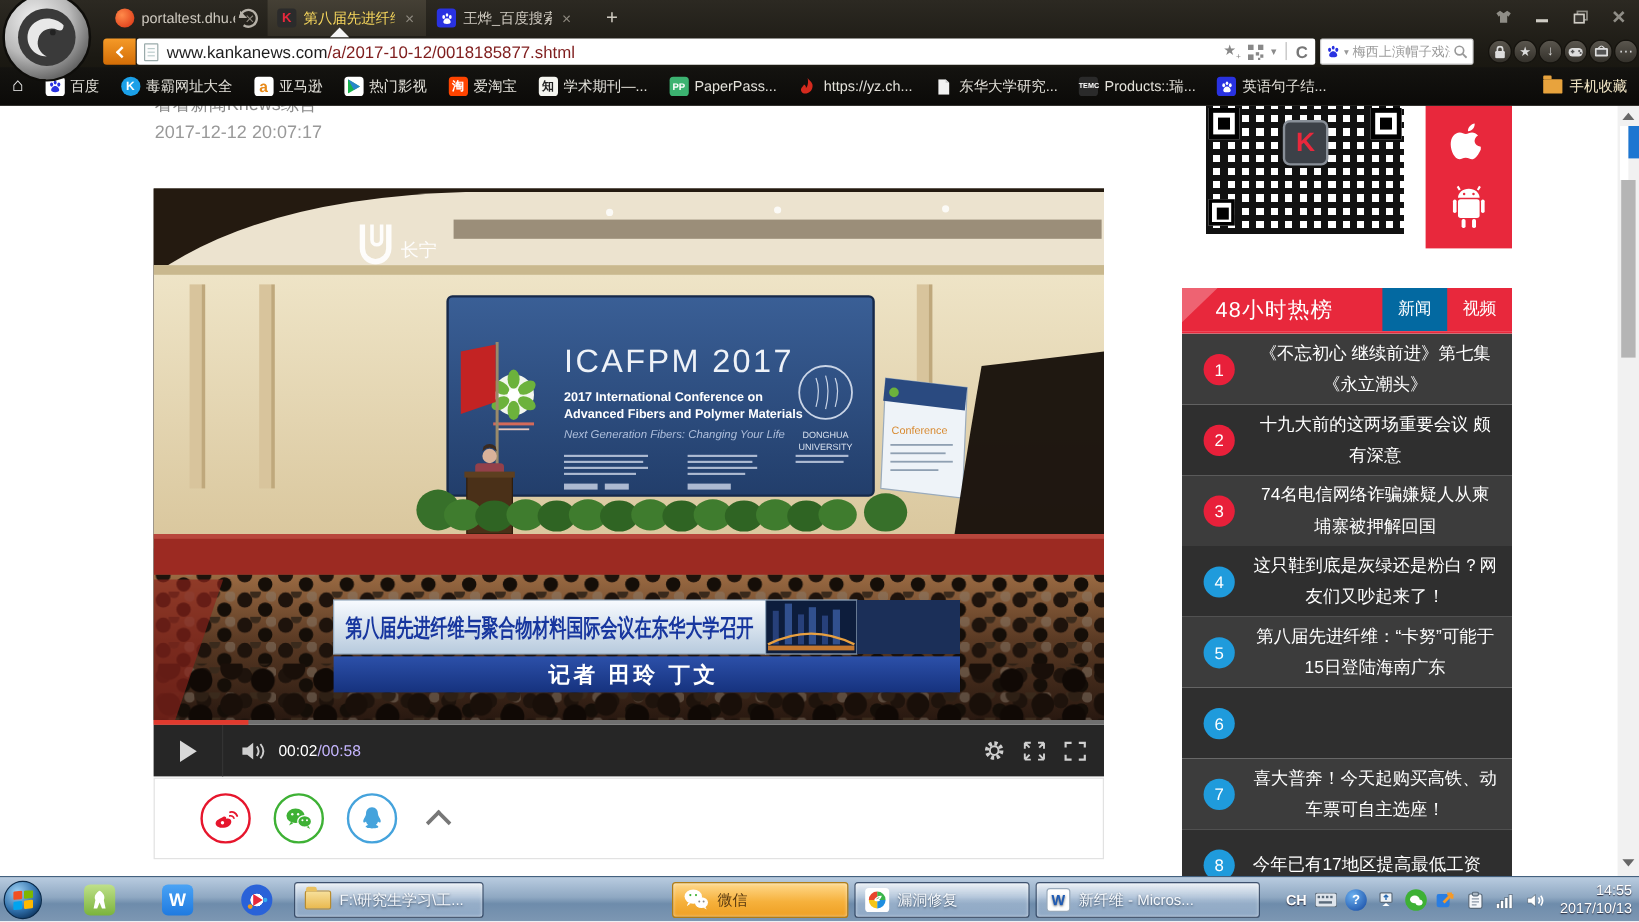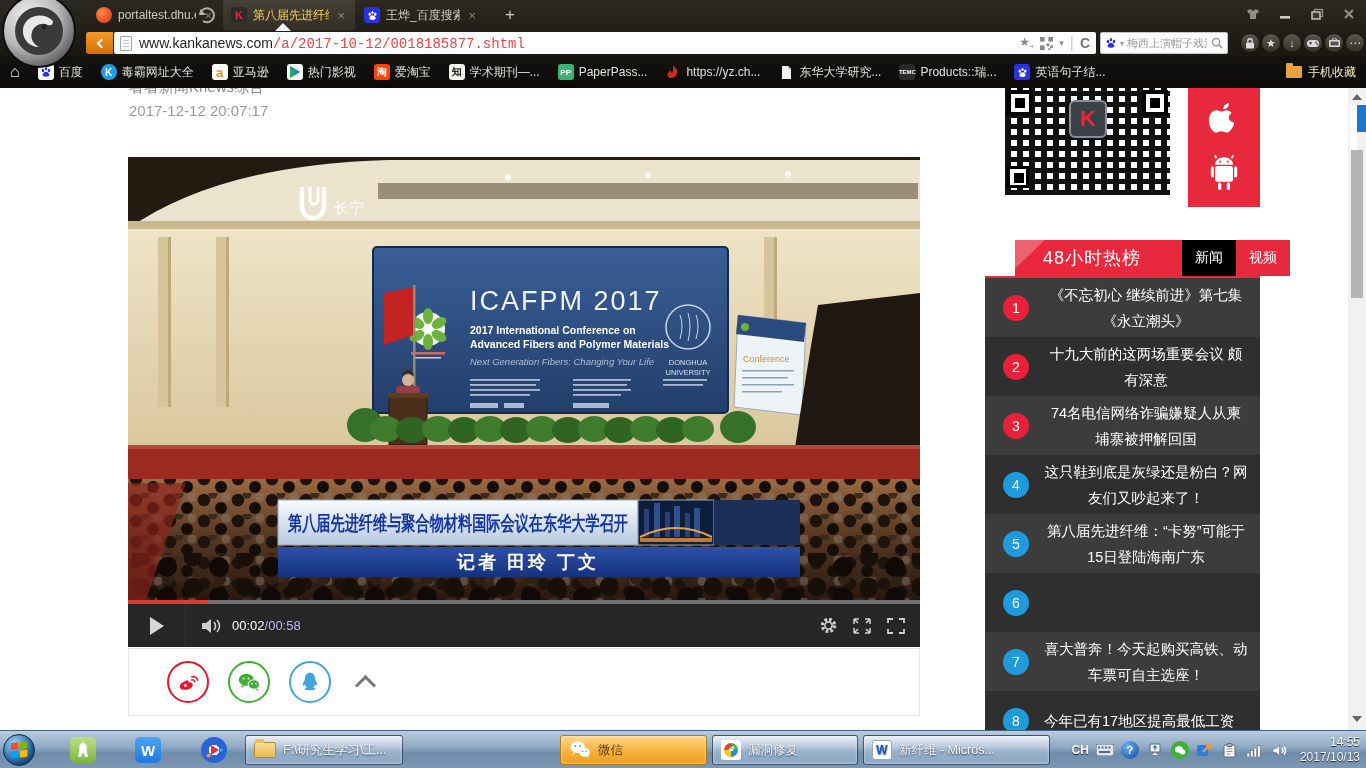--- a/index.html
+++ b/index.html
@@ -33,21 +33,21 @@
   .addr-row { position:absolute; left:0; top:30px; width:1366px; height:26px; }
   .back-btn { position:absolute; left:86px; top:2px; width:27px; height:22px; border-radius:3px 0 0 3px;
               background:linear-gradient(#f59a28,#d36d06); display:flex; align-items:center; justify-content:center; }
   .back-btn i { width:7px; height:7px; border-left:2px solid #fff; border-bottom:2px solid #fff; transform:rotate(45deg); margin-left:3px; }
   .addr-field { position:absolute; left:114px; top:2px; width:982px; height:22px; background:#fff; border-radius:2px;
                 display:flex; align-items:center; padding:0 6px; }
   .page-ico { width:12px; height:15px; border:1px solid #9aa; border-radius:1px; background:#fdfdfd; position:relative; margin-right:7px; }
   .page-ico::after { content:""; position:absolute; left:2px; top:3px; width:6px; height:1px; background:#bcc; box-shadow:0 3px 0 #bcc,0 6px 0 #bcc; }
   .url { font-size:14px; white-space:nowrap; }
   .url .dom { color:#1d1d1d; }
-  .url .pth { color:#ef4444;font-family:Liberation Mono, monospace; }
+  .url .pth { color:#7f1d1d; }
   .addr-icons { position:absolute; right:6px; top:0; height:22px; display:flex; align-items:center; gap:6px; color:#8a8a8a; }
   .searchbox { position:absolute; left:1100px; top:2px; width:128px; height:22px; background:#fff;
                border:1px solid #c8c8c8; border-radius:2px; display:flex; align-items:center; padding:0 4px; gap:3px; }
   .searchbox .q { flex:1; font-size:11px; color:#9b9b9b; white-space:nowrap; overflow:hidden; }
   .rbtn { position:absolute; top:3px; width:20px; height:20px; border-radius:50%;
           background:linear-gradient(#5a564e,#34312b); border:1px solid #15130e;
           display:flex; align-items:center; justify-content:center; color:#ddd; font-size:10px; }
   .bkbar { position:absolute; left:0; top:56px; width:1366px; height:32px; background:linear-gradient(#141310,#0b0a08);
            display:flex; align-items:center; padding:0 10px; gap:18px; color:#e3e1da; font-size:12px; }
   .bm { display:flex; align-items:center; gap:5px; white-space:nowrap; }
@@ -83,28 +83,28 @@
         background:
           repeating-linear-gradient(90deg,#111 0 6px,transparent 6px 12px),
           repeating-linear-gradient(0deg,#111 0 5px,#fff 5px 11px);
   }
   .qr .finder { position:absolute; width:26px; height:26px; border:4px solid #000; background:#fff; }
   .qr .finder::after { content:""; position:absolute; left:4px; top:4px; width:10px; height:10px; background:#000; }
   .qr .klogo { position:absolute; left:64px; top:12px; width:38px; height:38px; background:#3c4148; border:2px solid #888f98; border-radius:6px;
                display:flex; align-items:center; justify-content:center; color:#e8283c; font-weight:bold; font-size:22px; }
   .apppanel { position:absolute; left:203px; top:0; width:72px; height:119px; background:#e8283c;
               display:flex; flex-direction:column; align-items:center; justify-content:space-around; padding:8px 0; }
-  .hot-header { position:absolute; left:1015px; top:240px; width:275px; height:36px; background:#e8283c; z-index:5;
+  .hot-header { position:absolute; left:985px; top:240px; width:275px; height:36px; background:#e8283c; z-index:5;
                 display:flex; align-items:center; overflow:hidden; }
   .hot-k { position:absolute; left:-4px; top:-6px; width:0; height:0;
            border-left:30px solid rgba(255,255,255,.28); border-bottom:48px solid transparent; transform:rotate(14deg); }
   .hot-title { color:#fff; font-size:18px; margin-left:28px; letter-spacing:1px; }
   .hot-tabs { margin-left:auto; display:flex; height:36px; }
   .hot-tab { padding:0 13px; font-size:14px; color:#fff; display:flex; align-items:center; }
-  .hot-tab.active { background:#000000;margin-left:24px; }
+  .hot-tab.active { background:#0369a1;margin-left:24px; }
   .hot-list { position:absolute; left:985px; top:276px; width:275px; height:454px; overflow:hidden; z-index:5;
               border-top:2px solid #e8283c; }
   .hot-item { height:59px; display:flex; align-items:center; padding:0 12px 0 18px; }
   .hot-item:nth-child(odd) { background:#3c3c3c; }
   .hot-item:nth-child(even) { background:#2f2f2f; }
   .badge { flex:0 0 26px; width:26px; height:26px; border-radius:50%; color:#fff; font-size:14px;
            display:flex; align-items:center; justify-content:center; margin-right:15px; }
   .badge.red { background:#e8203a; } .badge.blue { background:#1f9bdc; }
   .hot-txt { color:#fff; font-size:14.5px; line-height:26px;text-align:center; }
 

